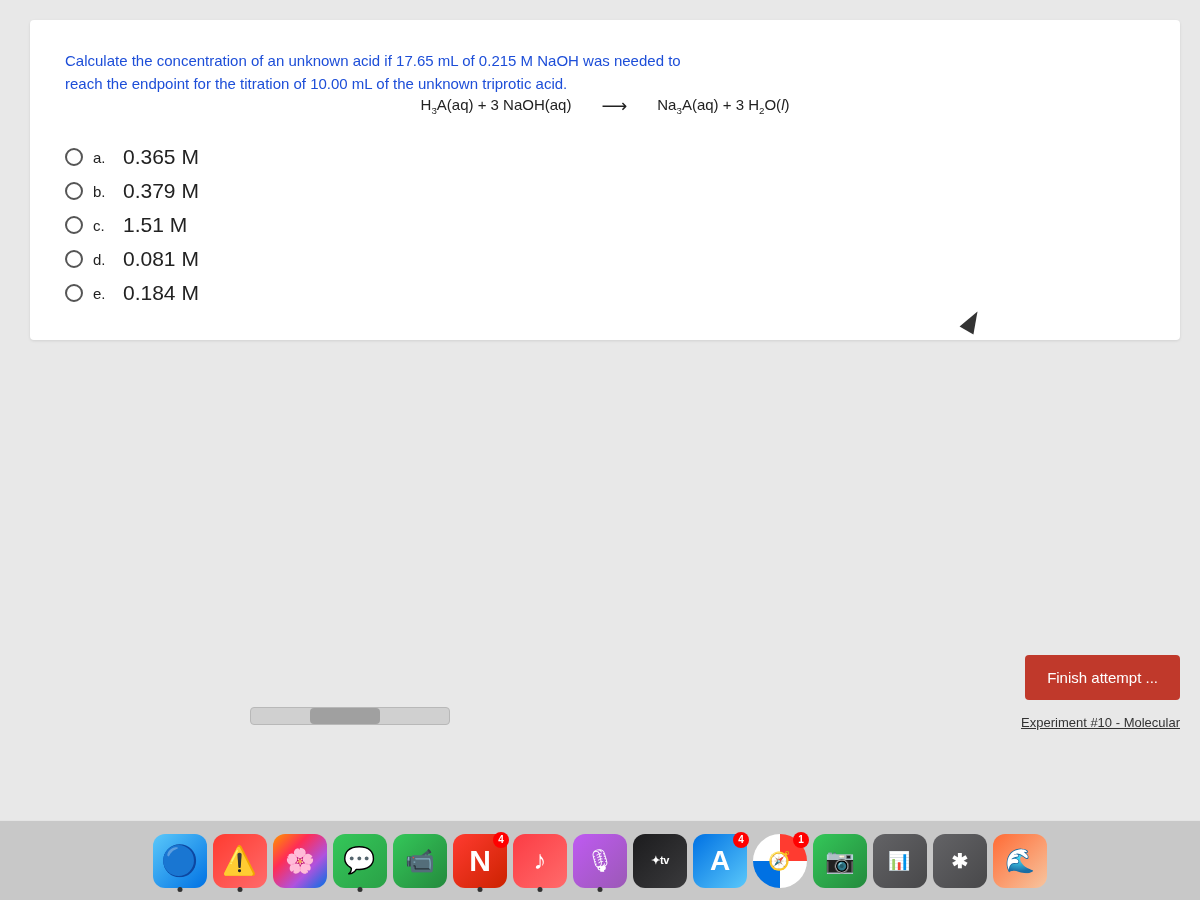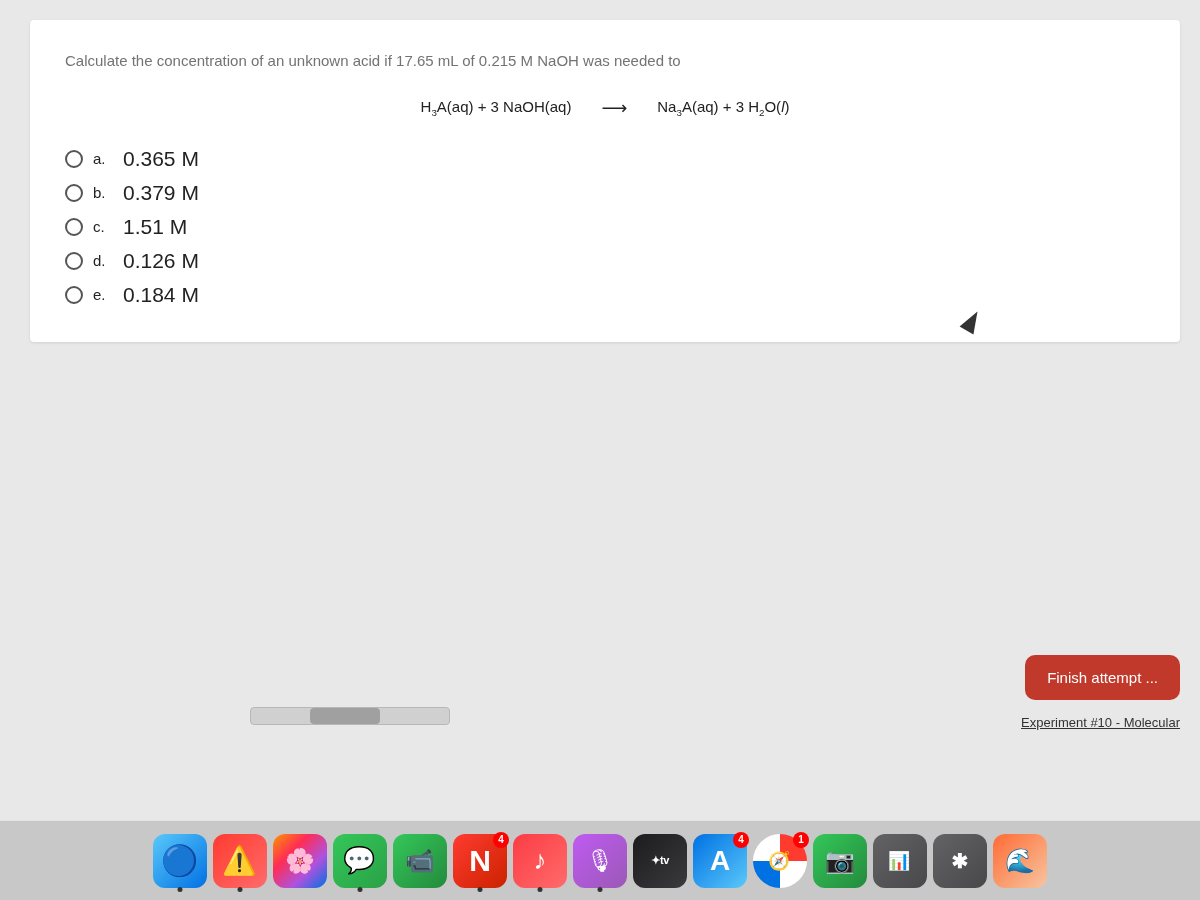--- a/index.html
+++ b/index.html
@@ -43,23 +43,22 @@
       left: 30px;
       right: 20px;
       background: white;
       border-radius: 4px;
       padding: 30px 35px 35px 35px;
       box-shadow: 0 1px 3px rgba(0,0,0,0.1);
     }
 
     .question-text {
       font-size: 15px;
-      color: #737373;
+      color: #1d4ed8;
       line-height: 1.5;
-      margin-bottom: 24px;
     }
 
     .equation-container {
       text-align: center;
       margin-bottom: 28px;
       font-size: 15px;
       color: #222;
     }
 
     .equation {
@@ -119,21 +118,21 @@
     .finish-attempt-btn {
       position: absolute;
       right: 20px;
       bottom: 120px;
       background: #c0392b;
       color: white;
       padding: 14px 22px;
       font-size: 15px;
       font-weight: 500;
       border: none;
-      border-radius: 10px;
+      border-radius: 4px;
       cursor: pointer;
       white-space: nowrap;
     }
 
     
     .experiment-label {
       position: absolute;
       right: 20px;
       bottom: 90px;
       font-size: 13px;
@@ -342,20 +341,21 @@
 </head>
 <body>
 
 <div class="left-sidebar"></div>
 
 <div class="main-content">
 
   <div class="question-card">
     <div class="question-text">
       <span>Calculate the concentration of an unknown acid if 17.65 mL of 0.215 M NaOH was needed to</span><br>
+      <span>reach the endpoint for the titration of 10.00 mL of the unknown triprotic acid.</span>
     </div>
 
     <div class="equation-container">
       <span class="equation">
         <span>H<sub>3</sub>A(aq) + 3 NaOH(aq)</span>
         <span style="margin: 0 12px; font-size:18px;">⟶</span>
         <span>Na<sub>3</sub>A(aq) + 3 H<sub>2</sub>O(<i>l</i>)</span>
       </span>
     </div>
 
@@ -372,21 +372,21 @@
         <span class="option-value">0.379 M</span>
       </li>
       <li class="option-item">
         <div class="radio-circle"></div>
         <span class="option-label">c.</span>
         <span class="option-value">1.51 M</span>
       </li>
       <li class="option-item">
         <div class="radio-circle"></div>
         <span class="option-label">d.</span>
-        <span class="option-value">0.126 M</span>
+        <span class="option-value">0.081 M</span>
       </li>
       <li class="option-item">
         <div class="radio-circle"></div>
         <span class="option-label">e.</span>
         <span class="option-value">0.184 M</span>
       </li>
     </ul>
   </div>
 
   <div class="cursor-arrow"></div>

